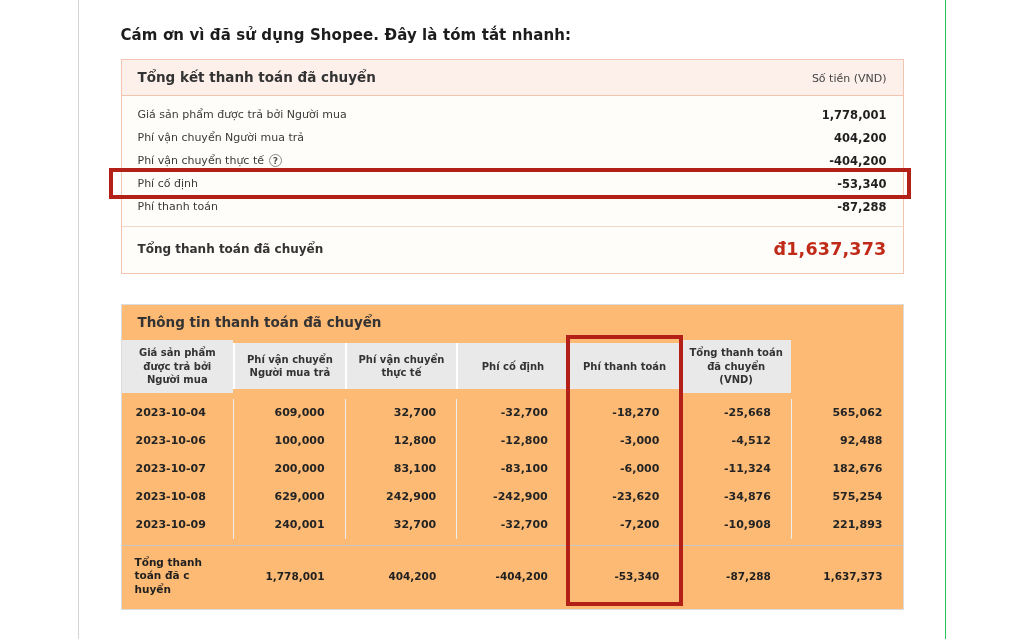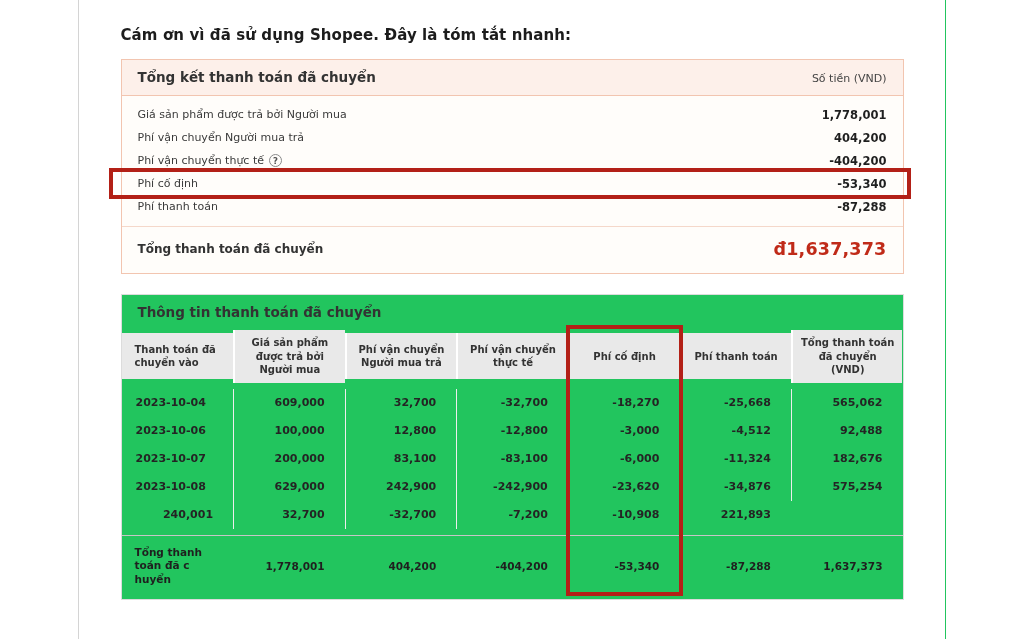--- a/index.html
+++ b/index.html
@@ -24,21 +24,21 @@
   .help { display:inline-flex; width:13px; height:13px; border:1px solid #8a8a8a; border-radius:50%;
           align-items:center; justify-content:center; font-size:8.5px; color:#555; font-weight:600; }
   .redbox-row { position:absolute; left:-13px; right:-8px; top:-4px; bottom:-4px;
                 border:4px solid #b32017; pointer-events:none; }
   .sep { border-top:1px solid #f5d8ca; margin-top:8px; }
   .p1-total { display:flex; justify-content:space-between; align-items:center; padding:12px 16px 14px; }
   .p1-total-label { font-size:12px; font-weight:600; color:#333; }
   .p1-total-value { font-size:17.5px; font-weight:700; color:#c02a18; letter-spacing:.2px; }
 
   
-  .panel2 { position:relative; margin-top:20px; border:1px solid #dcdcdc; background:#22c55e; }
+  .panel2 { position:relative; margin-top:30px; border:1px solid #dcdcdc; background:#fdba74; }
   .d-title { padding:9px 16px 10px; font-size:13.5px; font-weight:600; color:#333; }
   .d-grid { display:grid; grid-template-columns:repeat(7,1fr); align-items:center; }
   .hcell { background:#e9e9e9; min-height:46px; display:flex; align-items:center; justify-content:center;
            text-align:center; font-size:10px; font-weight:600; color:#333; padding:6px 8px; line-height:1.35; }
   .hcell.c0 { justify-content:flex-start; text-align:left; padding-left:13px; }
   .d-grid.head .hcell + .hcell { border-left:2px solid #fff; }
   .d-body { padding-top:6px; }
   .brow .cell { font-size:11px; color:#242424; padding:7.5px 0; min-height:28px;
                 display:flex; align-items:center;font-weight:bold; }
   .brow .cell + .cell { border-left:1px solid #ededed; }
@@ -102,21 +102,20 @@
           <span class="p1-total-label">Tổng thanh toán đã chuyển</span>
           <span class="p1-total-value">đ1,637,373</span>
         </div>
       </div>
     </section>
 
     <section class="panel2">
       <div class="d-title">Thông tin thanh toán đã chuyển</div>
 
       <div class="d-grid head">
-        <div class="hcell c0">Thanh toán đã chuyển vào</div>
         <div class="hcell">Giá sản phẩm được trả bởi Người mua</div>
         <div class="hcell">Phí vận chuyển Người mua trả</div>
         <div class="hcell">Phí vận chuyển thực tế</div>
         <div class="hcell">Phí cố định</div>
         <div class="hcell">Phí thanh toán</div>
         <div class="hcell">Tổng thanh toán đã chuyển (VND)</div>
       </div>
 
       <div class="d-body">
         <div class="d-grid brow">
@@ -149,20 +148,21 @@
         <div class="d-grid brow">
           <div class="cell date">2023-10-08</div>
           <div class="cell num">629,000</div>
           <div class="cell num">242,900</div>
           <div class="cell num">-242,900</div>
           <div class="cell num">-23,620</div>
           <div class="cell num">-34,876</div>
           <div class="cell num">575,254</div>
         </div>
         <div class="d-grid brow">
+          <div class="cell date">2023-10-09</div>
           <div class="cell num">240,001</div>
           <div class="cell num">32,700</div>
           <div class="cell num">-32,700</div>
           <div class="cell num">-7,200</div>
           <div class="cell num">-10,908</div>
           <div class="cell num">221,893</div>
         </div>
 
         <div class="d-grid trow">
           <div class="cell date">Tổng thanh toán đã c huyển</div>

